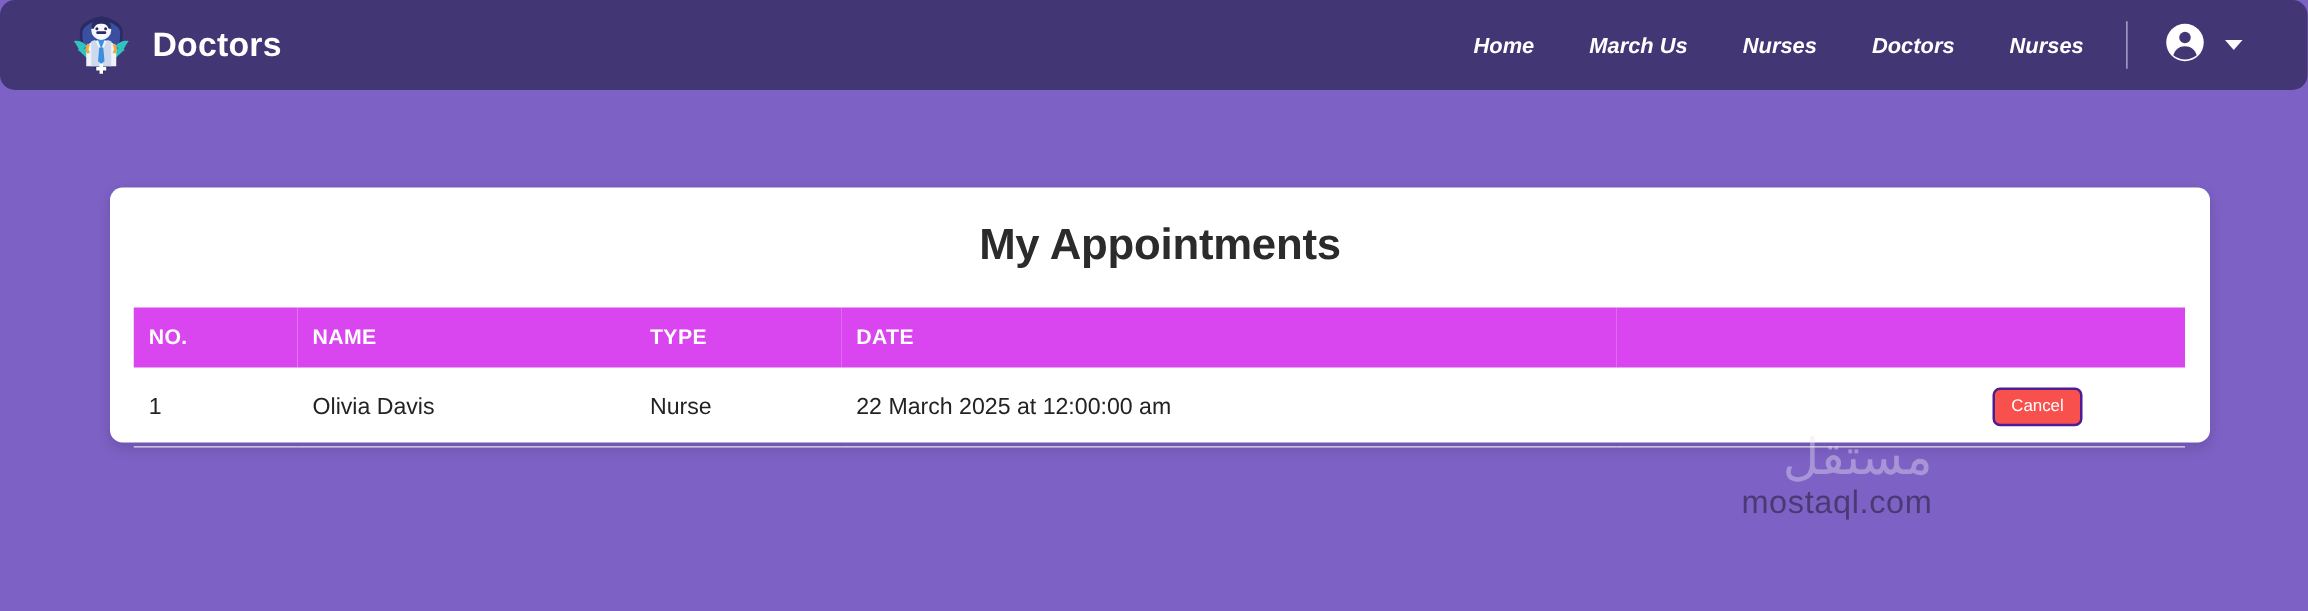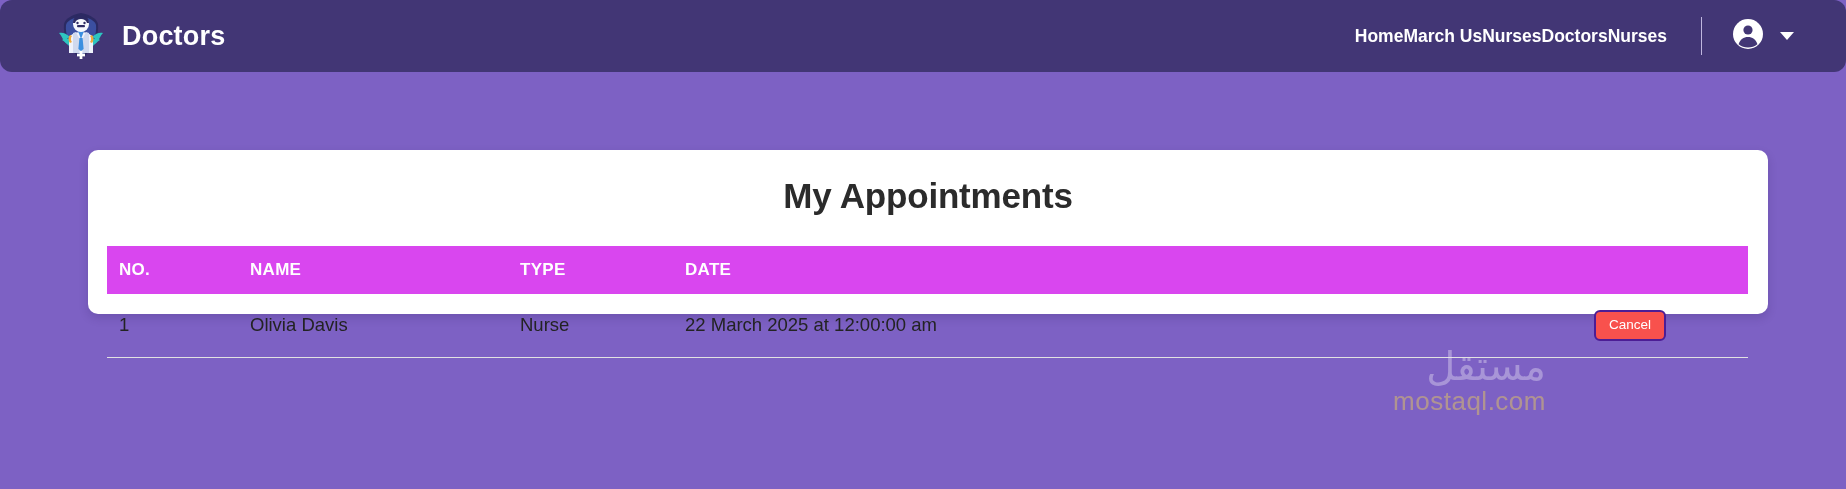--- a/index.html
+++ b/index.html
@@ -43,20 +43,22 @@
     color: #ffffff;
     font-size: 27px;
     font-weight: bold;
     letter-spacing: 0.2px;
     white-space: nowrap;
   }
   .nav-spacer { flex: 1 1 auto; }
   .nav-links {
     display: flex;
     align-items: flex-start;
+    gap: 44px;
+    font-style: italic;
   }
   .nav-link {
     color: #ffffff;
     font-size: 17.5px;
     font-weight: bold;
     text-decoration: none;
     white-space: nowrap;
   }
   .nav-divider {
     width: 1px;
@@ -84,21 +86,21 @@
     width: 1846px;
     height: 417px;
     background: #7d61c4;
   }
 
   .card {
     position: absolute;
     left: 88px;
     top: 78px;
     width: 1680px;
-    height: 164px;
+    height: 204px;
     background: #ffffff;
     border-radius: 10px;
     box-shadow: 0 4px 10px rgba(40, 20, 80, 0.18);
     box-sizing: border-box;
   }
 
   .card-title {
     text-align: center;
     margin: 0;
     padding-top: 26px;
@@ -166,21 +168,21 @@
   }
   .wm-ar {
     font-size: 40px;
     color: #e9e3f5;
     font-family: "DejaVu Sans", sans-serif;
     line-height: 1.1;
     letter-spacing: 1px;
   }
   .wm-en {
     font-size: 26px;
-    color: #fde047;
+    color: #000000;
     font-family: "Liberation Sans", sans-serif;
     letter-spacing: 0.5px;
     margin-top: -2px;
   }
 </style>
 </head>
 <body>
 
 <div class="navbar">
 

